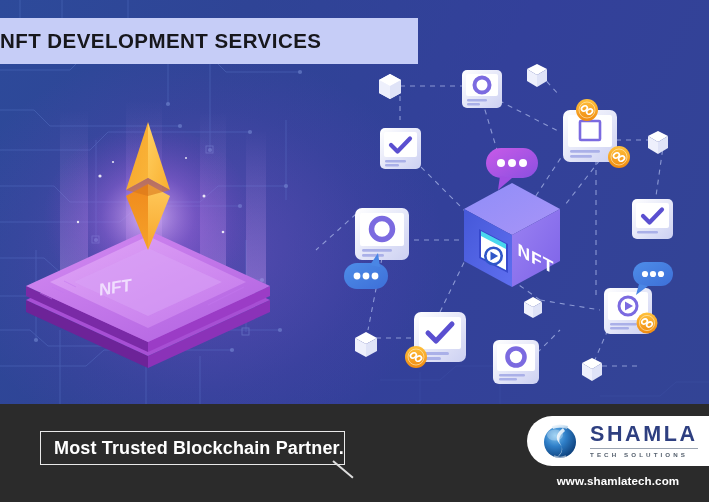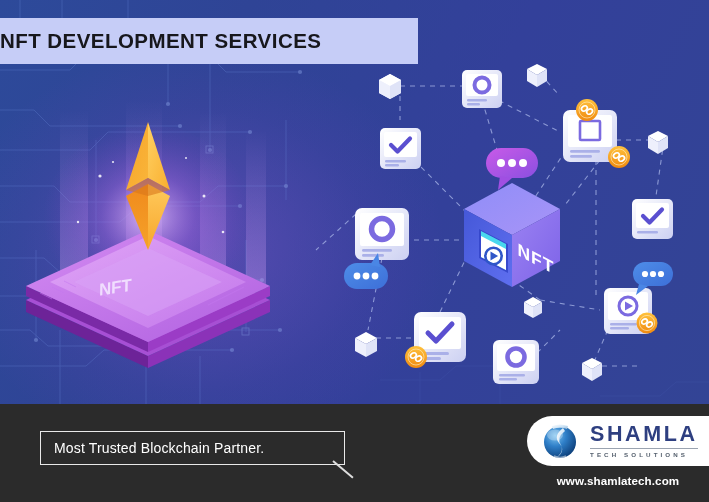--- a/index.html
+++ b/index.html
@@ -43,21 +43,21 @@
   #footer {
     position:absolute; left:0; top:404px; width:709px; height:98px;
     background:#2b2b2b;
   }
   #tagline-box {
     position:absolute; left:40px; top:27px; width:305px; height:34px;
     border:1.6px solid #e9e9e9;
     display:flex; align-items:center; padding-left:13px;
   }
   #tagline-box .tagline-text {
-    color:#ffffff; font-size:14px; font-weight:normal; letter-spacing:.15px;
+    color:#ffffff; font-size:18px; font-weight:bold; letter-spacing:.15px;
     white-space:nowrap;
   }
   #logo-plate {
     position:absolute; left:527px; top:12px; width:182px; height:50px;
     background:#ffffff;
     border-top-left-radius:26px; border-bottom-left-radius:26px;
     display:flex; align-items:center; padding-left:12px;
   }
   #logo-text-wrap { display:flex; flex-direction:column; margin-left:7px; line-height:1; }
   #logo-word {

